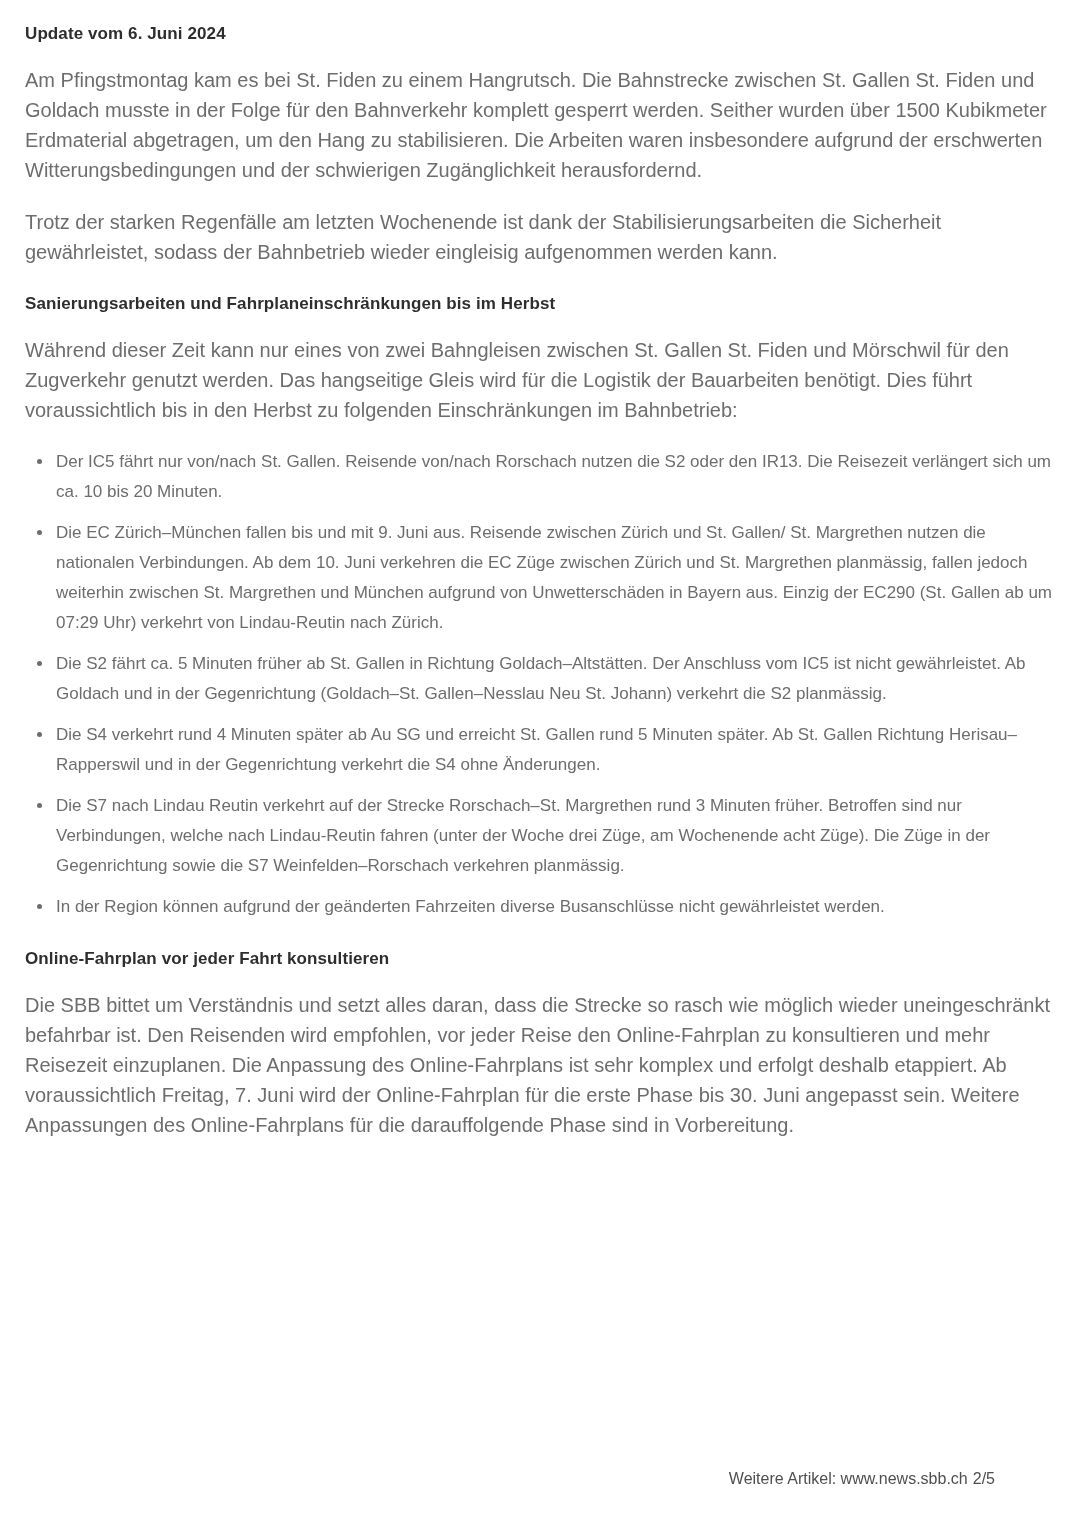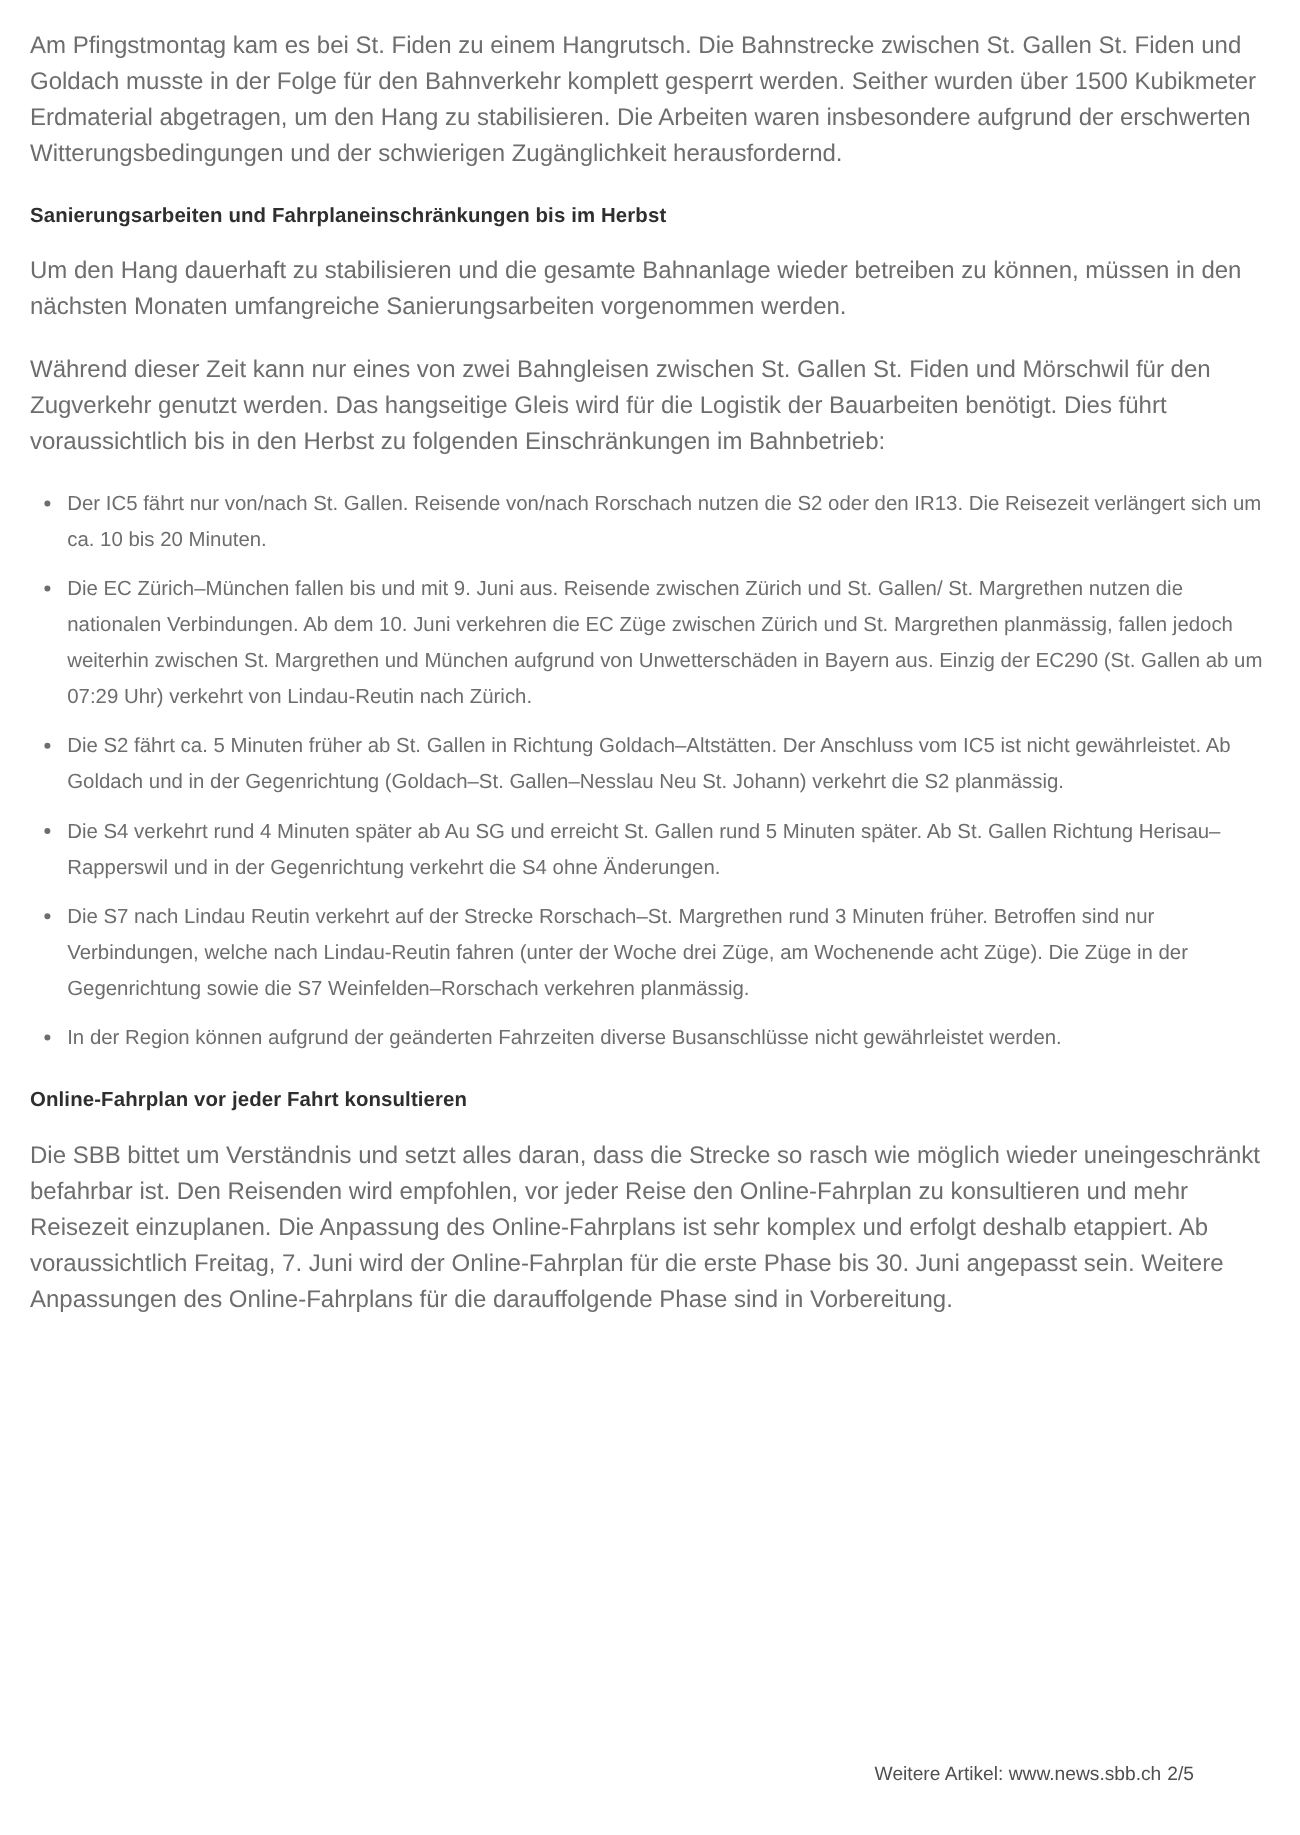--- a/index.html
+++ b/index.html
@@ -67,28 +67,29 @@
     color:var(--footer);
     white-space:nowrap;
   }
   .footer .page-number{margin-left:5px;}
 </style>
 </head>
 <body>
 
 <div class="page">
 
+  <h2 class="heading first">Update vom 6. Juni 2024</h2>
 
   <p class="body-text">Am Pfingstmontag kam es bei St. Fiden zu einem Hangrutsch. Die Bahnstrecke zwischen St. Gallen St. Fiden und Goldach musste in der Folge für den Bahnverkehr komplett gesperrt werden. Seither wurden über 1500 Kubikmeter Erdmaterial abgetragen, um den Hang zu stabilisieren. Die Arbeiten waren insbesondere aufgrund der erschwerten Witterungsbedingungen und der schwierigen Zugänglichkeit herausfordernd.</p>
 
+  <p class="body-text">Trotz der starken Regenfälle am letzten Wochenende ist dank der Stabilisierungsarbeiten die Sicherheit gewährleistet, sodass der Bahnbetrieb wieder eingleisig aufgenommen werden kann.</p>
 
 
   <h2 class="heading">Sanierungsarbeiten und Fahrplaneinschränkungen bis im Herbst</h2>
 
-  <p class="body-text">Um den Hang dauerhaft zu stabilisieren und die gesamte Bahnanlage wieder betreiben zu können, müssen in den nächsten Monaten umfangreiche Sanierungsarbeiten vorgenommen werden.</p>
 
   <p class="body-text">Während dieser Zeit kann nur eines von zwei Bahngleisen zwischen St. Gallen St. Fiden und Mörschwil für den Zugverkehr genutzt werden. Das hangseitige Gleis wird für die Logistik der Bauarbeiten benötigt. Dies führt voraussichtlich bis in den Herbst zu folgenden Einschränkungen im Bahnbetrieb:</p>
 
   <ul class="restrictions">
     <li>
       <span class="bullet"></span>
       <span>Der IC5 fährt nur von/nach St. Gallen. Reisende von/nach Rorschach nutzen die S2 oder den IR13. Die Reisezeit verlängert sich um ca. 10 bis 20 Minuten.</span>
     </li>
     <li>
       <span class="bullet"></span>

